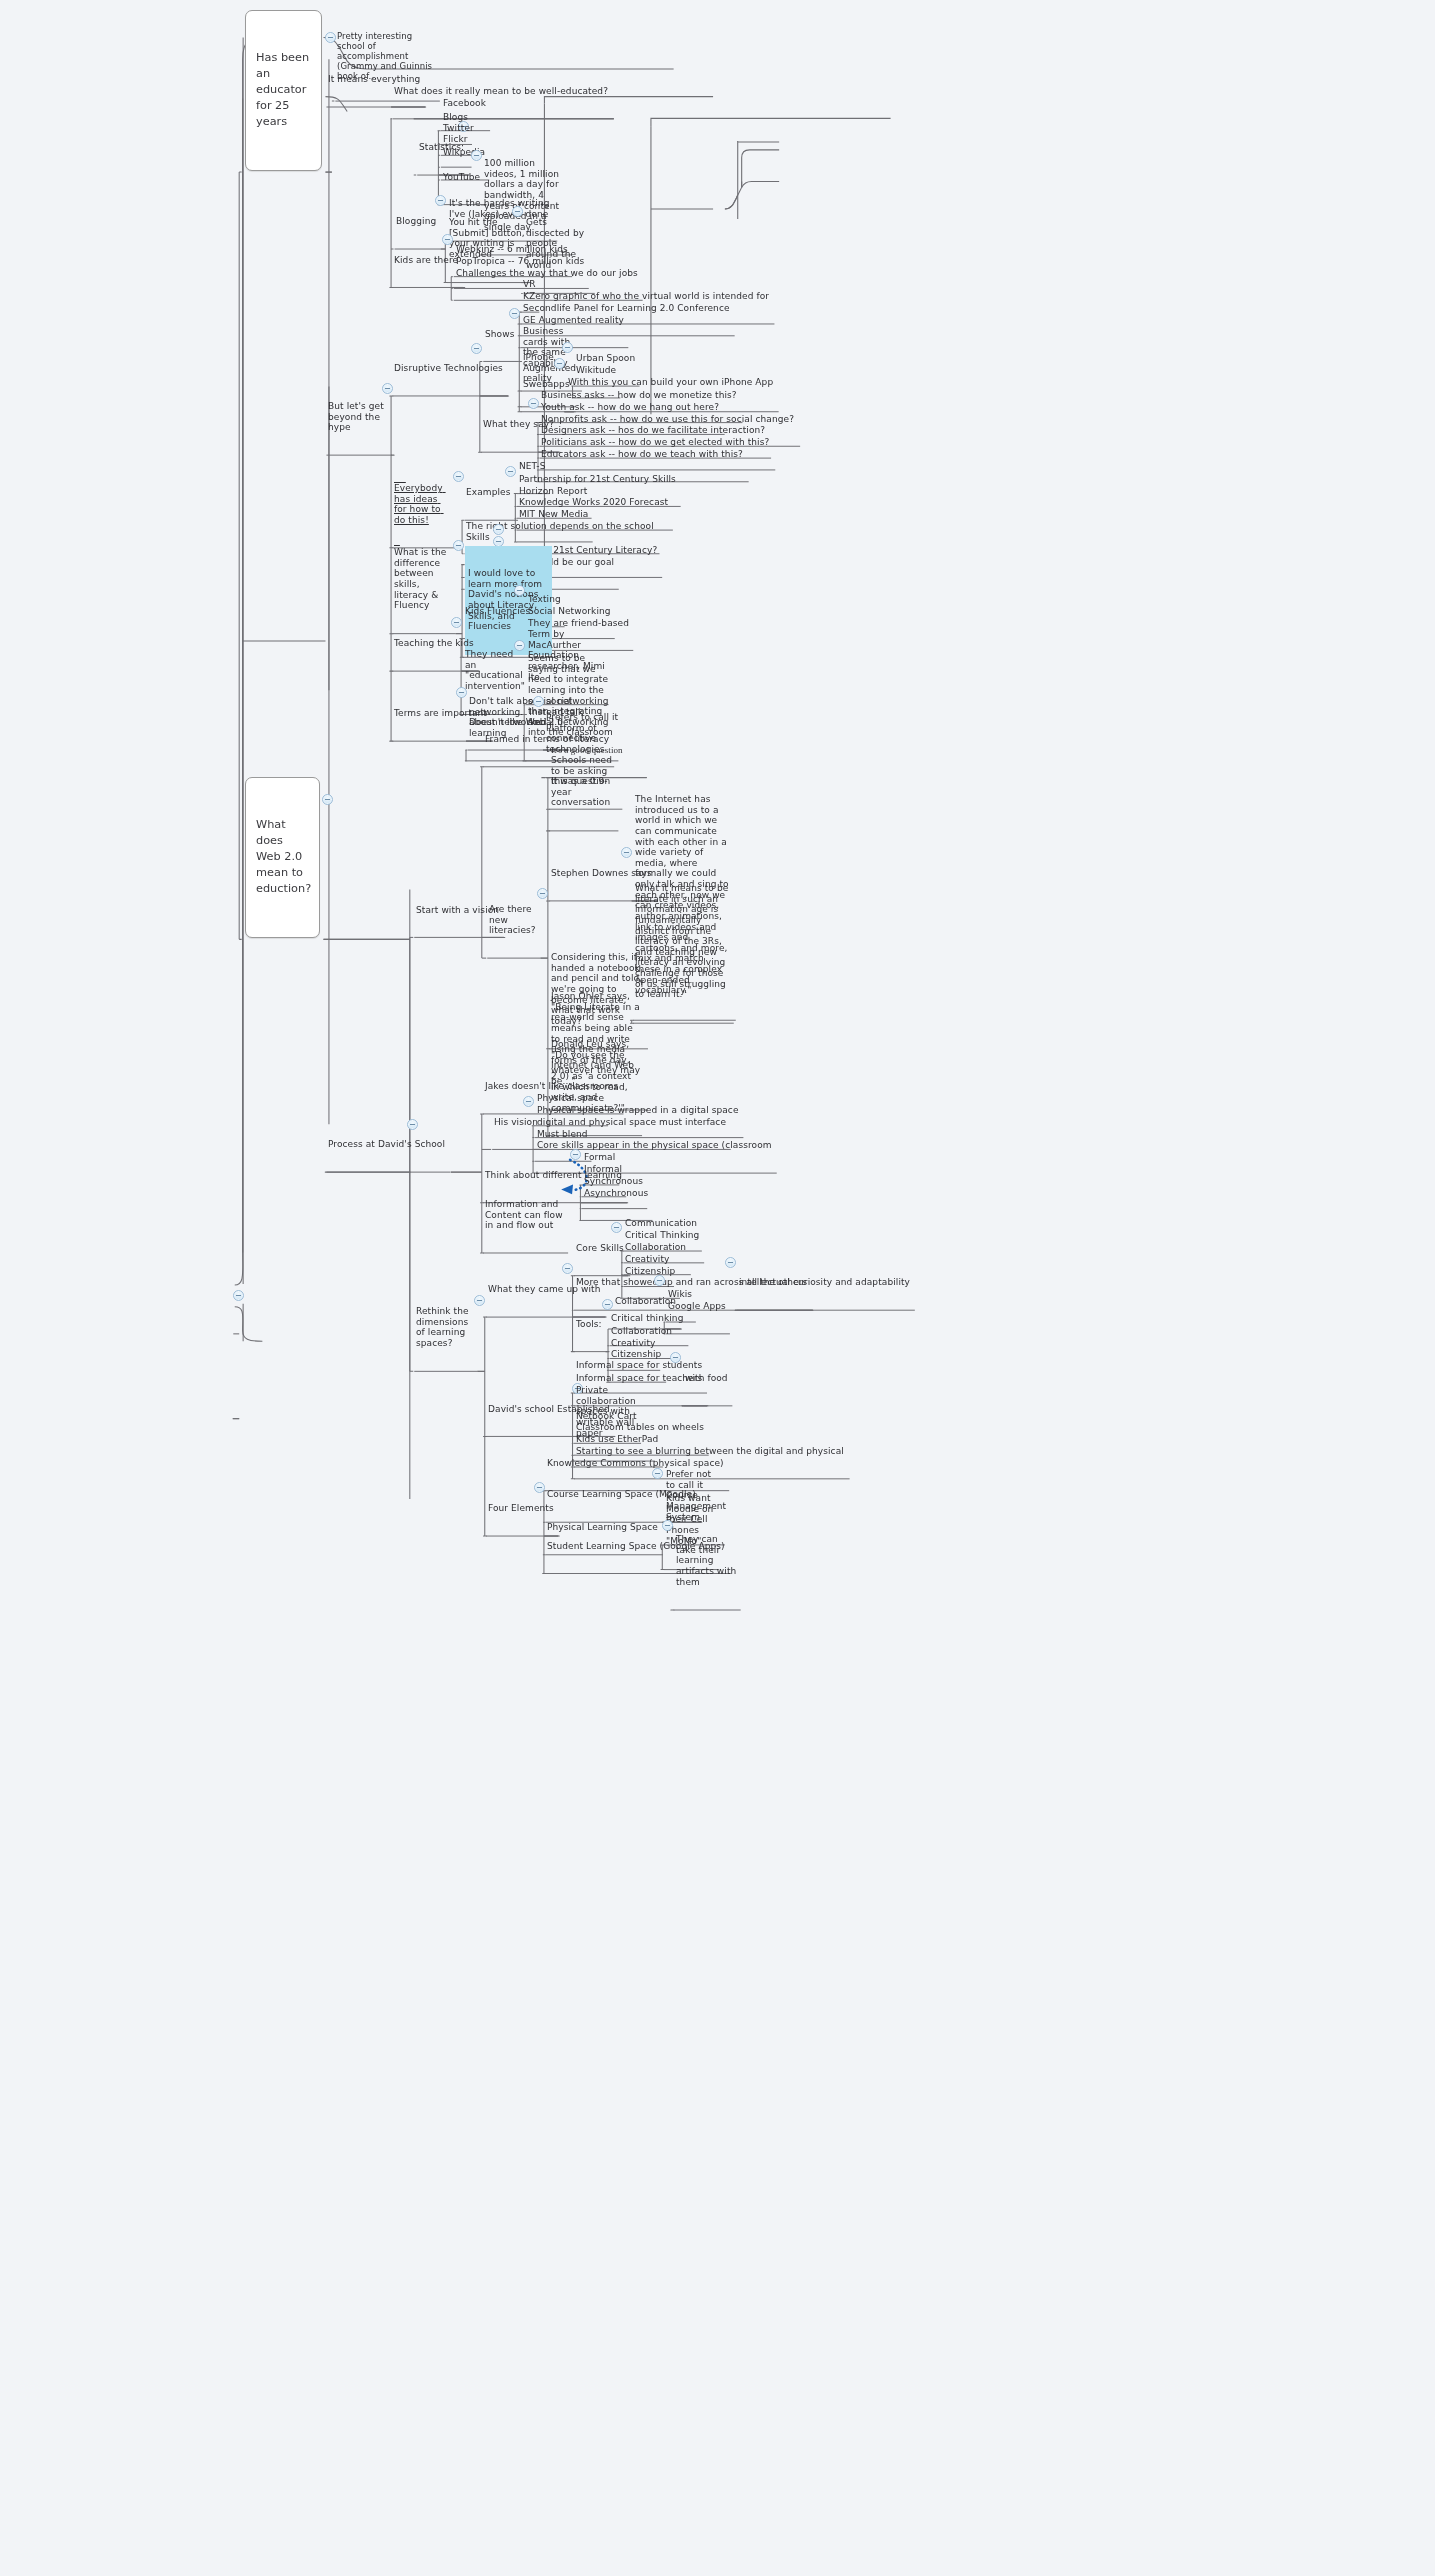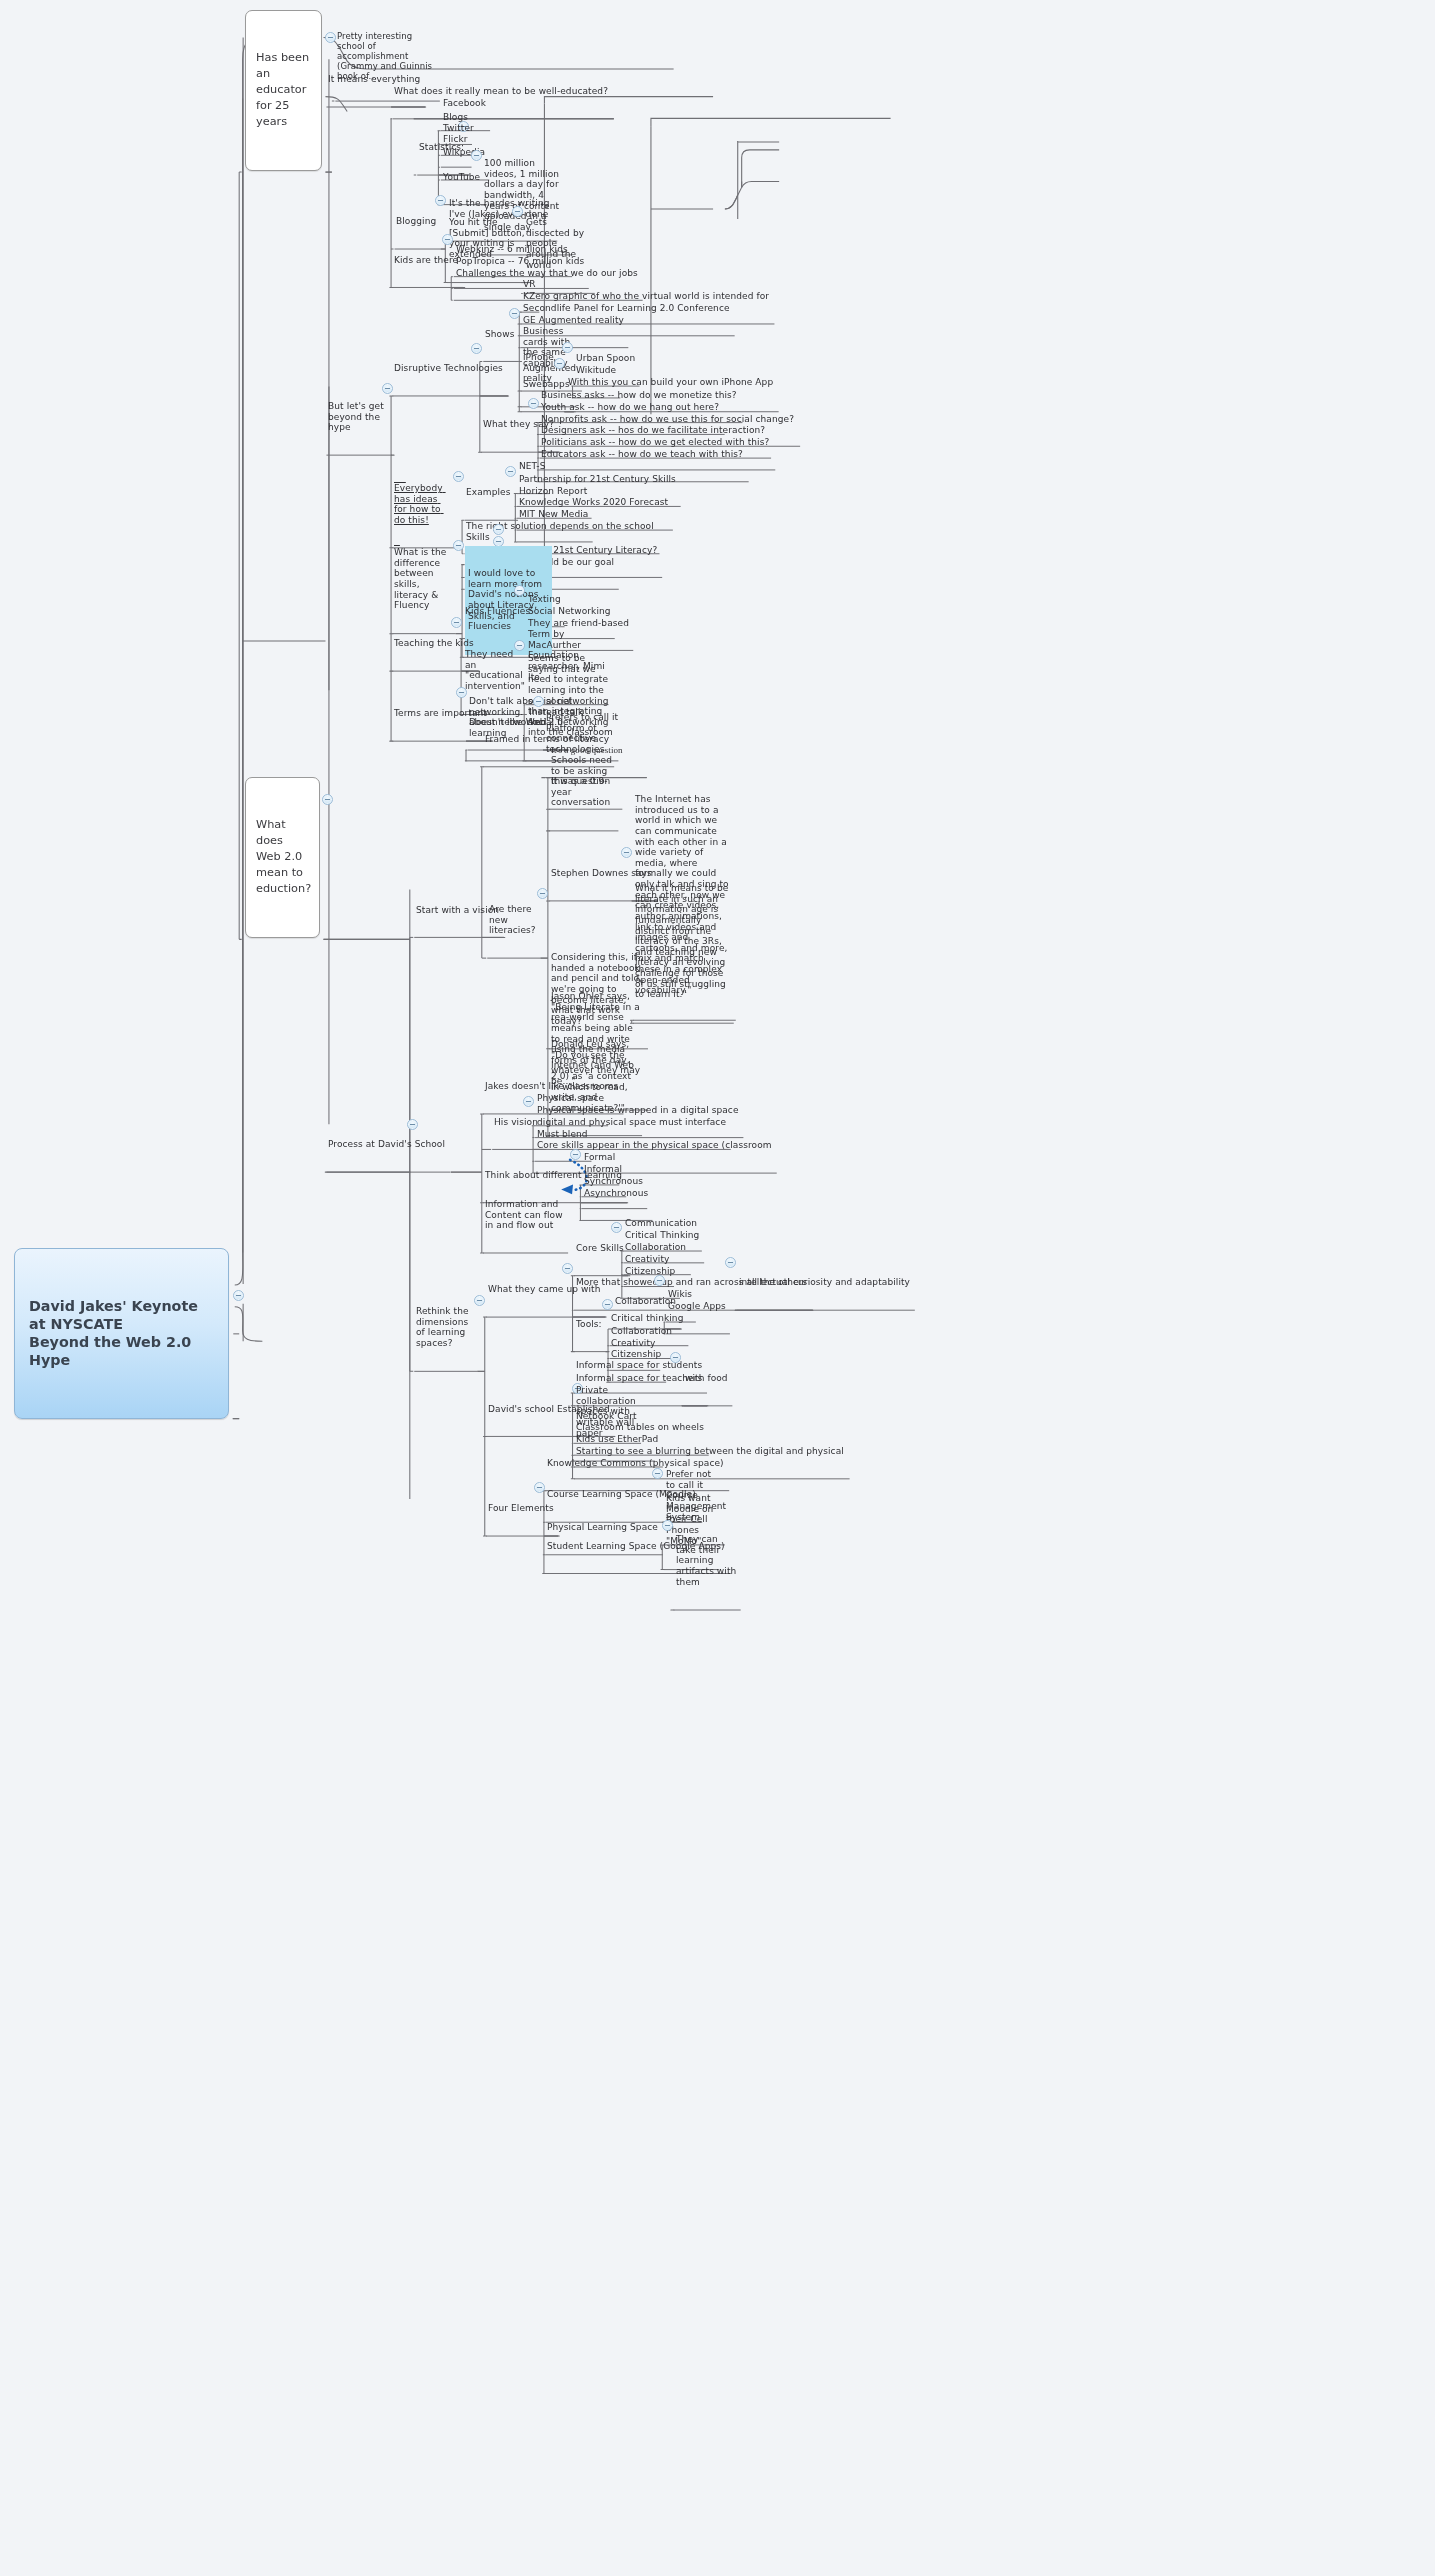--- a/index.html
+++ b/index.html
@@ -501,24 +501,20 @@
         <path d="M333.5 60 L333.5 700" stroke="#6f6f74" stroke-width="1.05" fill="none"></path>
         <path d="M333.5 392 L333.5 1140" stroke="#6f6f74" stroke-width="1.05" fill="none"></path>
         <path d="M415.5 902 L415.5 1520" stroke="#6f6f74" stroke-width="1.05" fill="none"></path>
       </g>
     <g id="auto-arrows" fill="none">
         <path d="M578 1176 C 600 1186, 600 1205, 580 1207" stroke="#1a63b8" stroke-width="2.6" stroke-linecap="round" stroke-dasharray="0.6 4.2" fill="none"></path>
         <path d="M569 1206 L581 1201 L580 1211 Z" fill="#1a63b8"></path>
       </g>
   </svg>
 
-  <div class="node root" style="left:14px; top:1248px; width:215px;">
-    <span class="txt">David Jakes' Keynote at NYSCATE
-Beyond the Web 2.0 Hype</span>
-  </div>
   <div class="toggle" style="left:233px; top:1290px;"></div>
 
   <div class="node boxed" style="left:245px; top:10px; width:77px;">
     <span class="txt">Has been an educator for 25 years</span>
   </div>
   <div class="toggle" style="left:325px; top:32px;"></div>
   <div class="node leaf s" style="left:337px; top:11px; width:99px;">
     <span class="txt">Pretty interesting school of accomplishment (Grammy and Guinnis book of...</span>
   </div>
 

